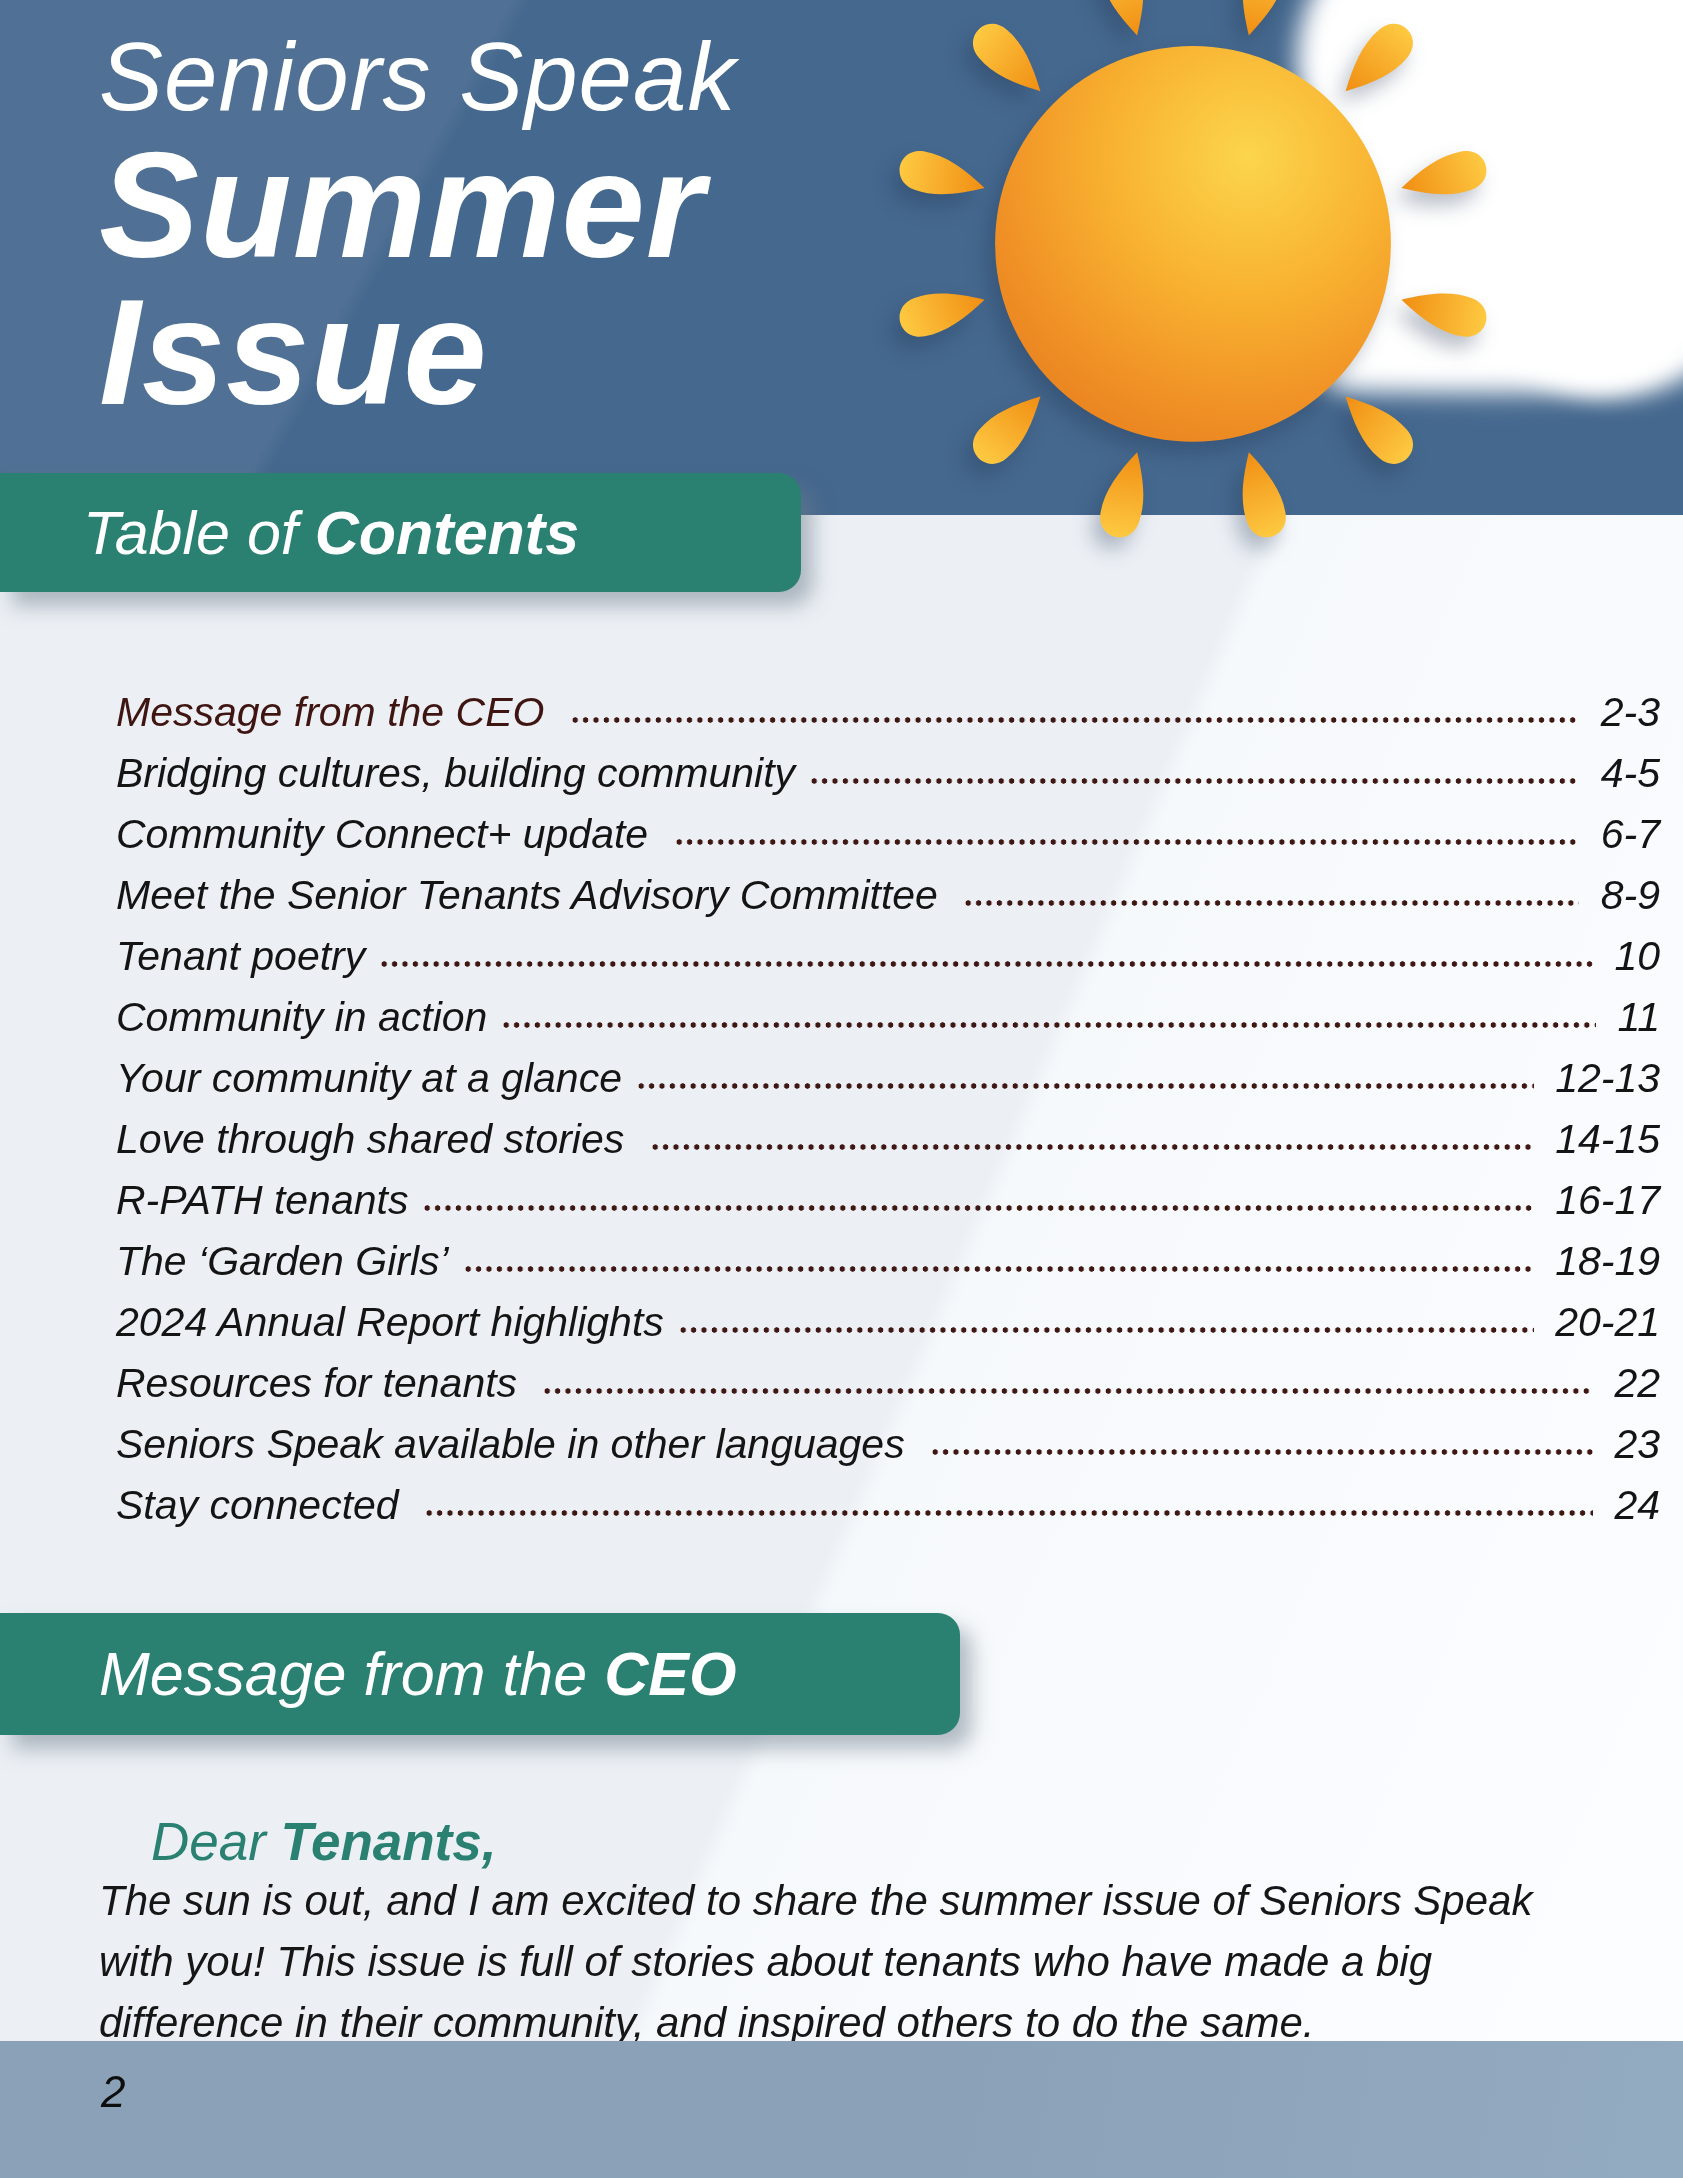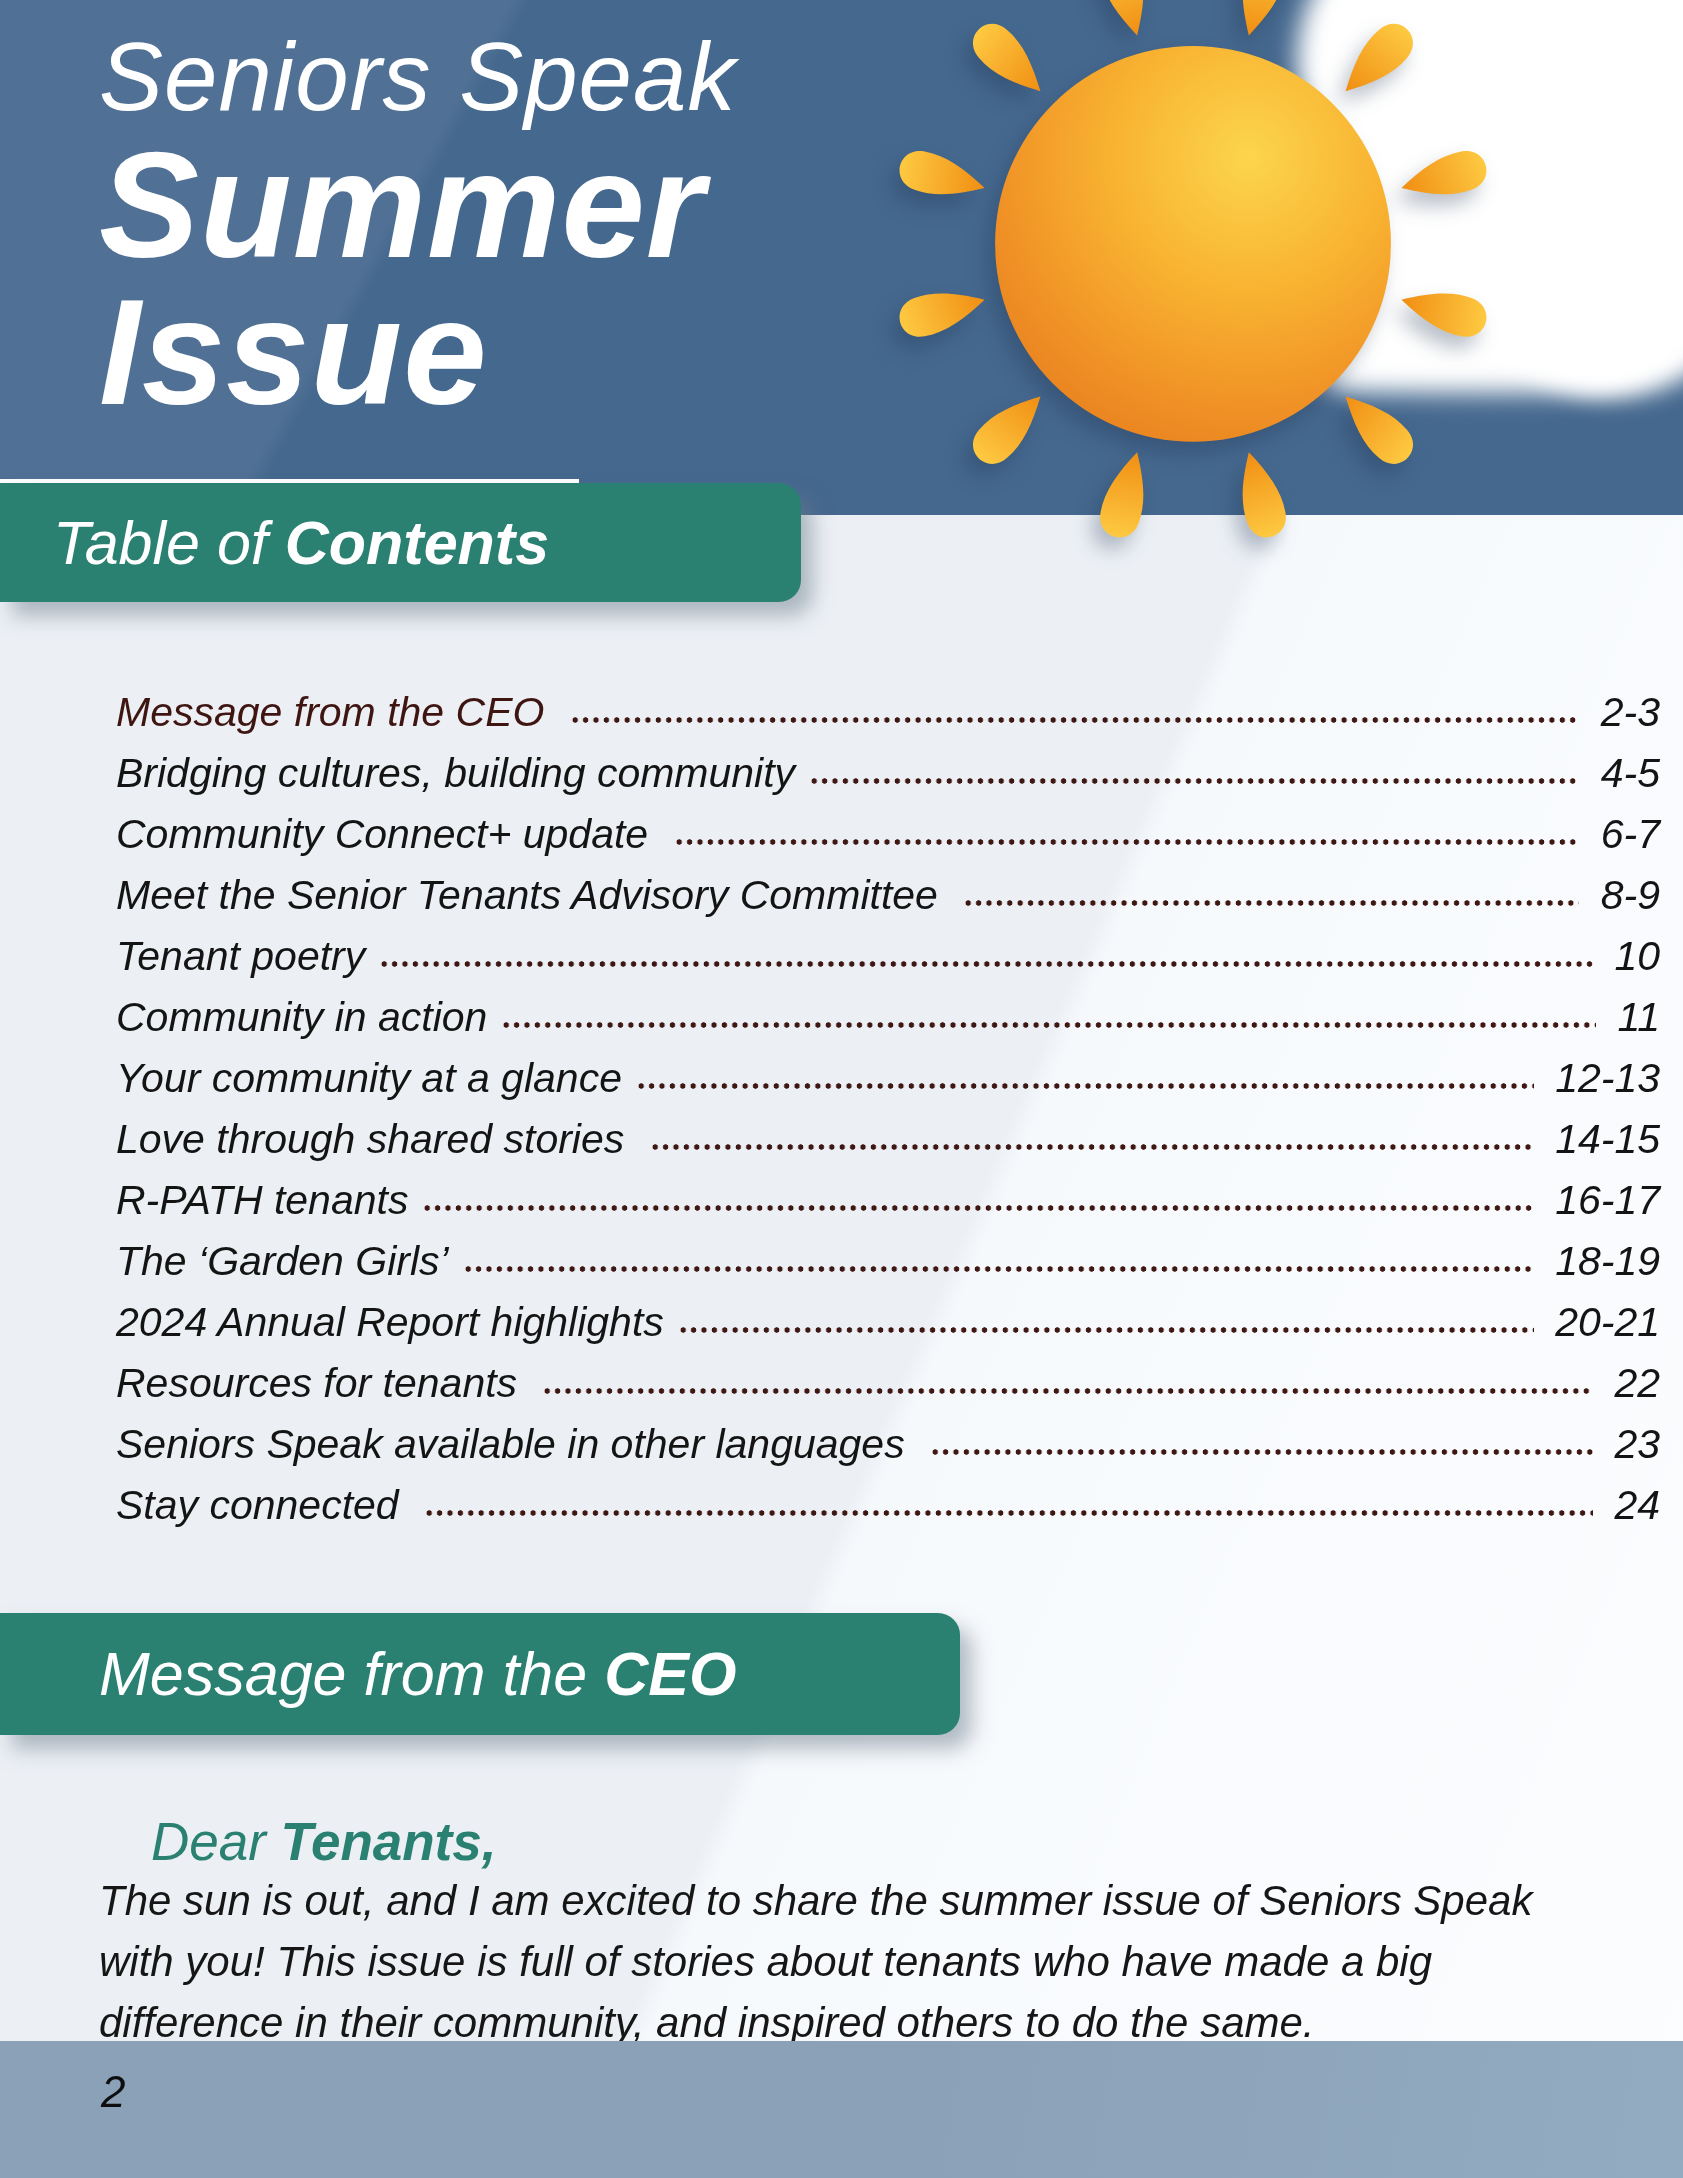--- a/index.html
+++ b/index.html
@@ -41,21 +41,21 @@
 
   
   .green-banner{
     position:absolute;left:0;background:#2a8172;color:#fff;
     display:flex;align-items:center;
     border-radius:0 22px 22px 0;
     box-shadow:12px 14px 20px rgba(110,125,140,.50);
     font-size:61px;z-index:5;white-space:pre;
   }
   .green-banner .bold{font-weight:700;}
-  .toc-banner{top:483px;width:801px;height:119px;padding-left:53px;box-sizing:border-box;}
+  .toc-banner{top:473px;width:801px;height:119px;padding-left:83px;box-sizing:border-box;}
   .ceo-banner{top:1613px;width:960px;height:122px;padding-left:99px;box-sizing:border-box;}
 
   
   .toc{position:absolute;left:116px;top:678px;width:1544px;z-index:2;}
   .toc-row{display:flex;align-items:baseline;height:61px;font-size:41px;color:#141414;}
   .toc-row.highlight .toc-label{color:#3f1511;}
   .toc-label{white-space:pre;}
   .toc-dots{
     flex:1;align-self:stretch;margin:0 10px 0 12px;
     background-image:radial-gradient(circle,#3e1712 2.4px,rgba(0,0,0,0) 3px);

